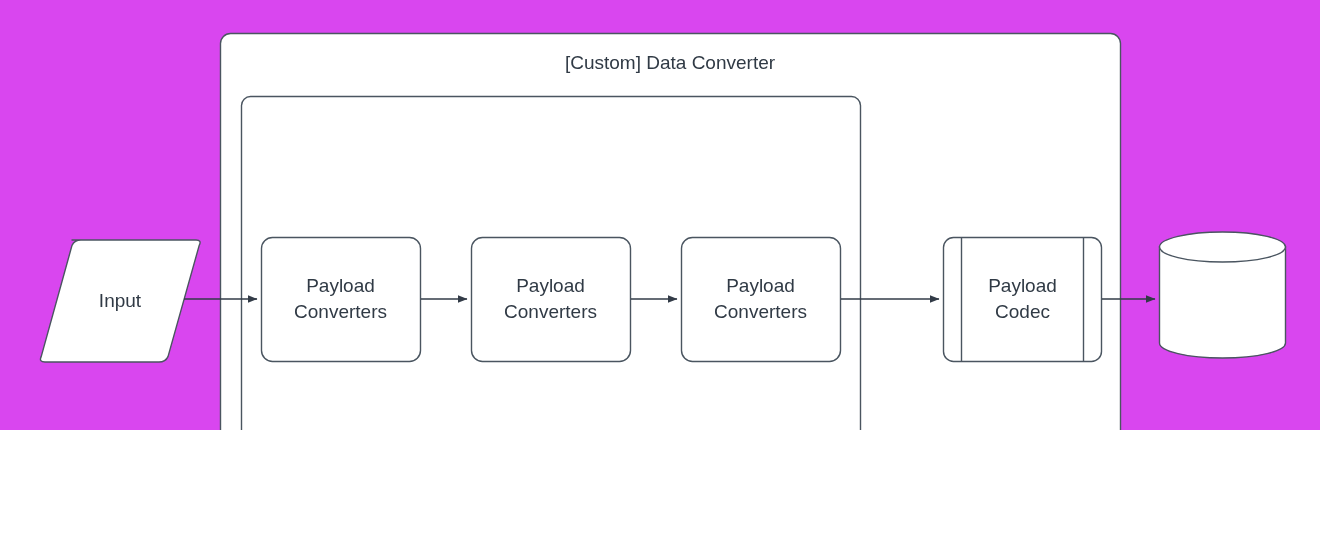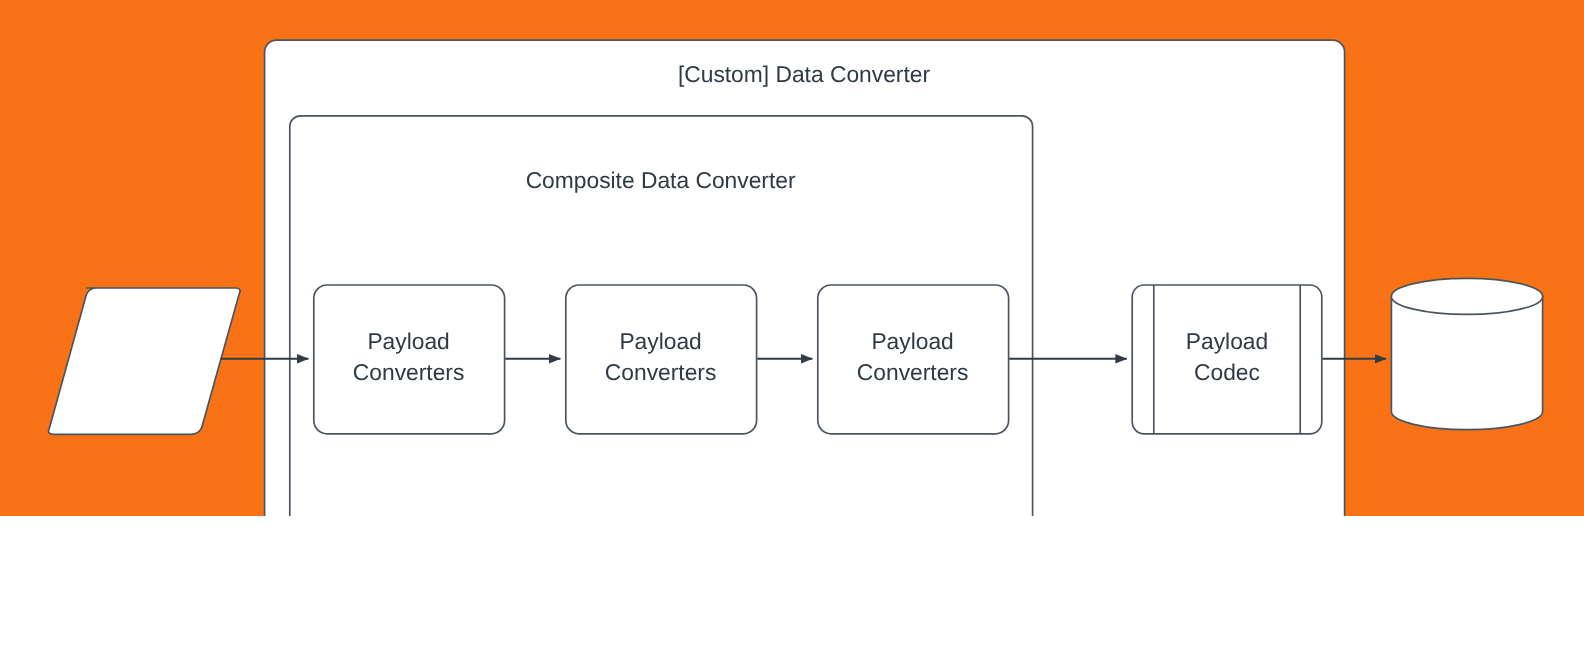--- a/index.html
+++ b/index.html
@@ -4,21 +4,21 @@
 <style>
   html, body {
     margin: 0;
     padding: 0;
     background: #ffffff;
   }
   #canvas {
     position: relative;
     width: 1320px;
     height: 430px;
-    background: #f97316;
+    background: #d946ef;
     font-family: "Liberation Sans", sans-serif;
     overflow: hidden;
   }
   .stage-svg {
     position: absolute;
     left: 0;
     top: 0;
     width: 1320px;
     height: 540px;
   }
@@ -86,22 +86,22 @@
 
     <line x1="631" y1="299" x2="677" y2="299" stroke="#323b47" stroke-width="1.6" marker-end="url(#arrowhead)"></line>
 
     <line x1="841" y1="299" x2="939" y2="299" stroke="#323b47" stroke-width="1.6" marker-end="url(#arrowhead)"></line>
 
     <line x1="1102" y1="299" x2="1155" y2="299" stroke="#323b47" stroke-width="1.6" marker-end="url(#arrowhead)"></line>
   </svg>
 
   <div class="container-title" style="left:220px; top:51px; width:900px;">[Custom] Data Converter</div>
 
-  <div class="container-title" style="left:241px; top:140px; width:619px;">Composite Data Converter</div>
 
+  <div class="node-label" style="left:40px; top:240px; width:160px; height:122px;">Input</div>
 
   <div class="node-label" style="left:261px; top:237px; width:159px; height:124px;">Payload
 Converters</div>
 
   <div class="node-label" style="left:471px; top:237px; width:159px; height:124px;">Payload
 Converters</div>
 
   <div class="node-label" style="left:681px; top:237px; width:159px; height:124px;">Payload
 Converters</div>
 

